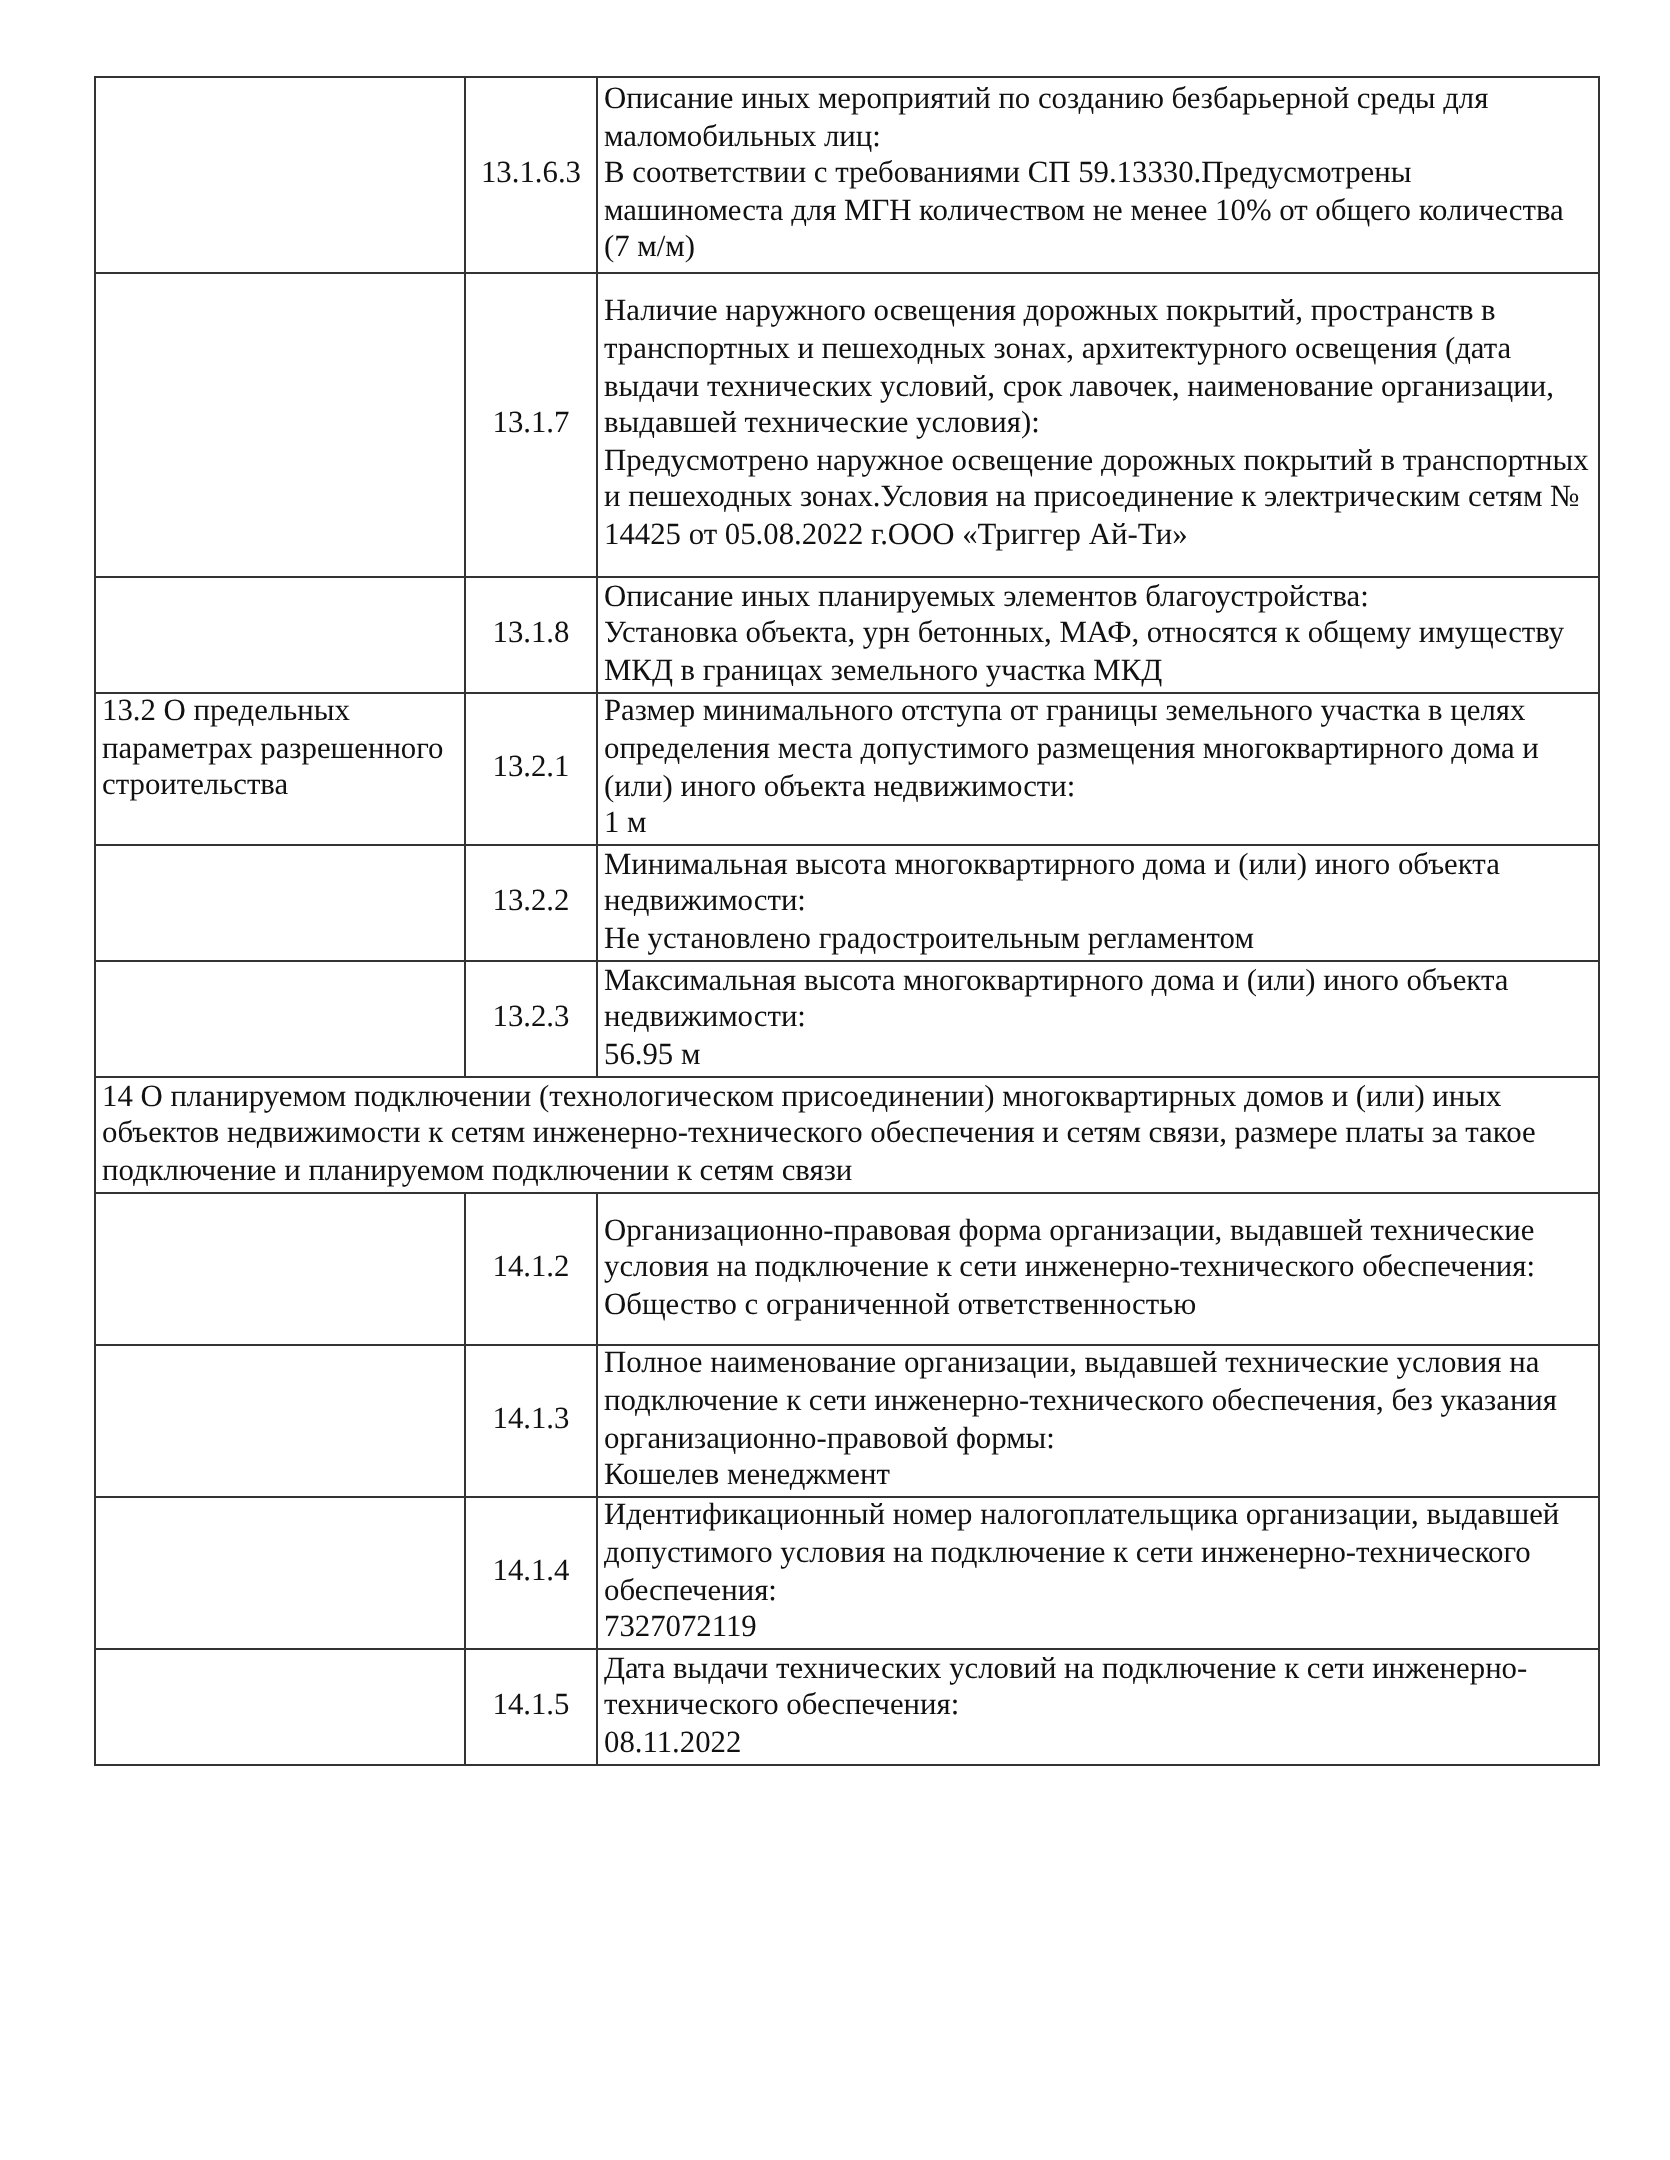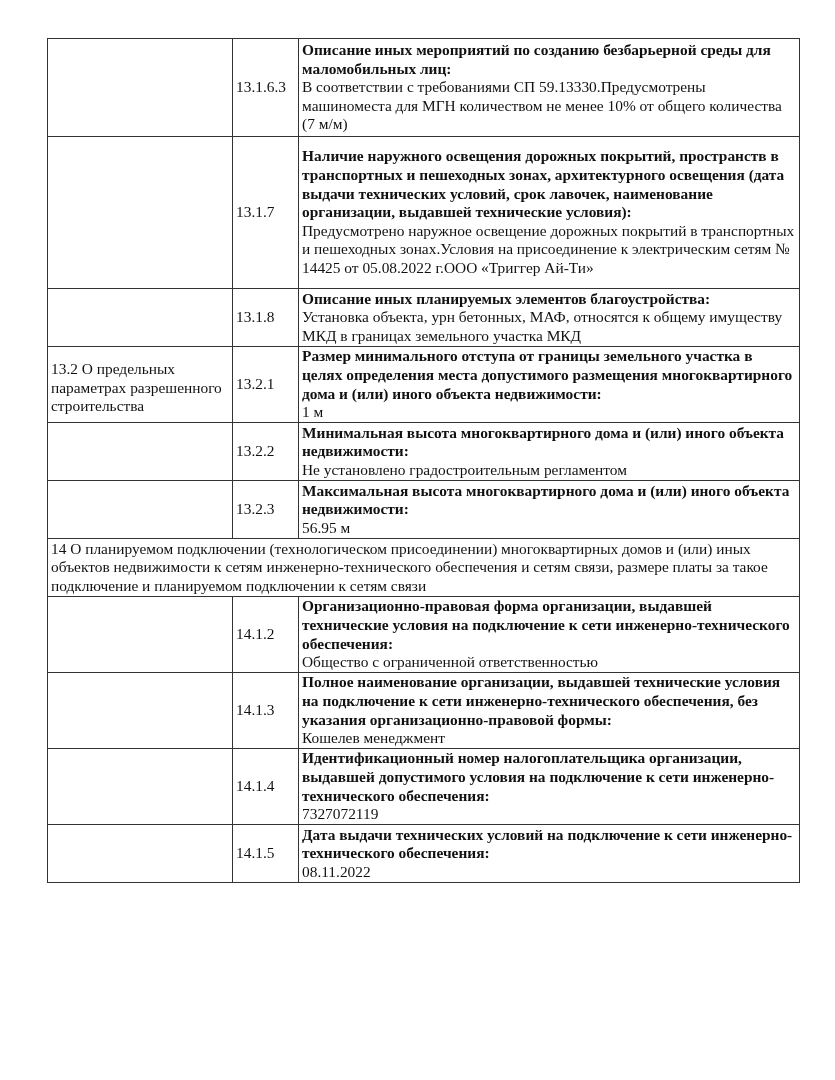--- a/index.html
+++ b/index.html
@@ -2,24 +2,24 @@
 <html><head>
 <meta charset="utf-8">
 <style>
   html, body { margin: 0; padding: 0; background: #ffffff; }
   body { width: 835px; height: 1080px; position: relative; overflow: hidden;
          font-family: "Liberation Serif", "DejaVu Serif", serif; color: #111; }
   table.doc { position: absolute; left: 47px; top: 38px; width: 752px;
               border-collapse: collapse; table-layout: fixed; font-size: 15.4px; line-height: 18.6px; }
   table.doc td { border: 1.5px solid #333; vertical-align: middle; padding: 0 3px; }
   col.c1 { width: 185px; } col.c2 { width: 66px; } col.c3 { width: 501px; }
-  td.num { padding-left: 3px; }
+  td.num { padding-left: 3px; text-align: center; }
   td.desc { vertical-align: top; padding: 0 4px 1px 4px; }
   .val { font-weight: normal; display: block; }
-  .lbl { display: block; font-weight: bold; }
+  .lbl { display: block; }
   td.section { padding: 1px 4px; vertical-align: top; margin-left: 36px; }
   td.group { vertical-align: top; }
 </style>
 </head>
 <body>
 
 <table class="doc">
   <colgroup>
       <col class="c1">
       <col class="c2">
@@ -44,21 +44,21 @@
     </tr>
     <tr style="height:58px">
       <td class="group"></td>
       <td class="num">13.1.8</td>
       <td class="desc">
         <span class="lbl">Описание иных планируемых элементов благоустройства:</span>
         <span class="val">Установка объекта, урн бетонных, МАФ, относятся к общему имуществу МКД в границах земельного участка МКД</span>
       </td>
     </tr>
     <tr style="height:76px">
-      <td class="group" style="vertical-align:top;padding-top:13px">13.2 О предельных параметрах разрешенного строительства</td>
+      <td class="group" style="vertical-align:top;padding-top:0">13.2 О предельных параметрах разрешенного строительства</td>
       <td class="num">13.2.1</td>
       <td class="desc">
         <span class="lbl">Размер минимального отступа от границы земельного участка в целях определения места допустимого размещения многоквартирного дома и (или) иного объекта недвижимости:</span>
         <span class="val">1 м</span>
       </td>
     </tr>
     <tr style="height:58px">
       <td class="group"></td>
       <td class="num">13.2.2</td>
       <td class="desc">

